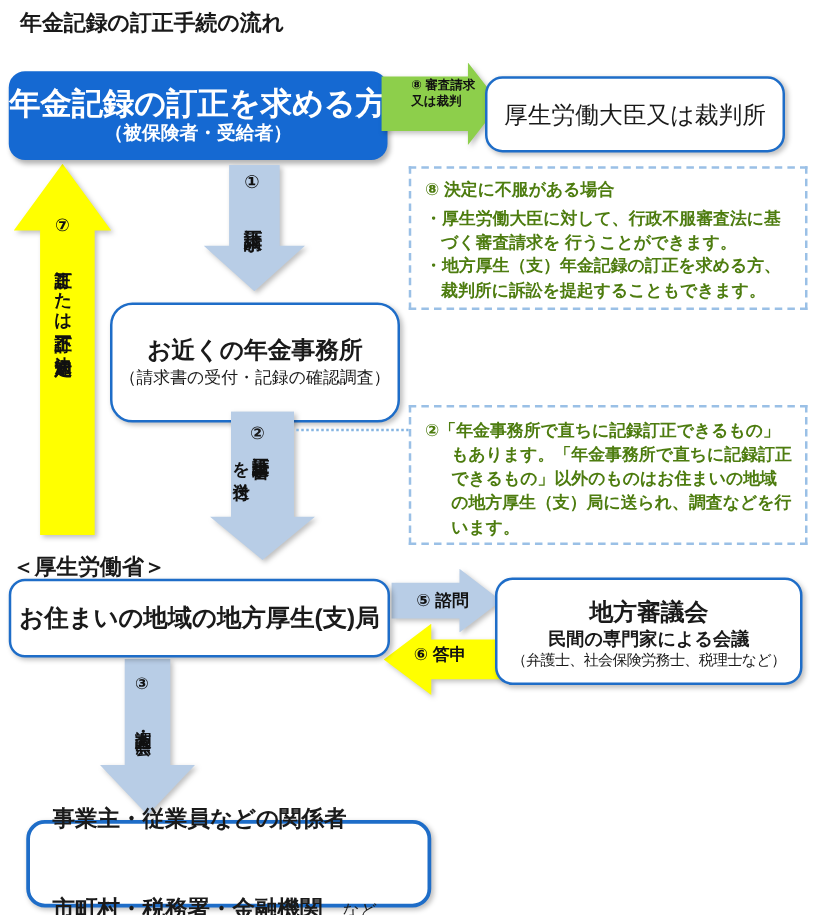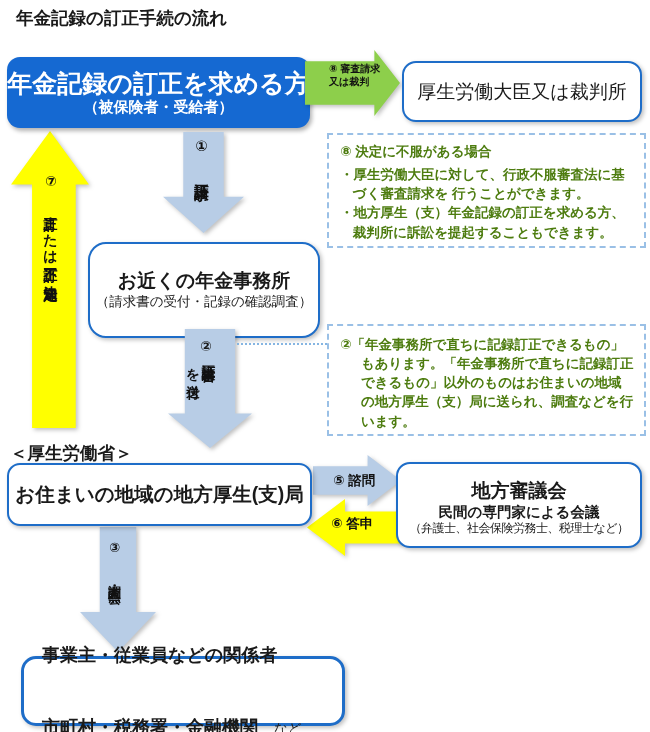--- a/index.html
+++ b/index.html
@@ -71,21 +71,21 @@
   </div>
 
   <div class="aw" style="left:305px;top:50px;width:95px;height:66px;">
     <div class="shape right8 c-green"></div>
   </div>
   <div class="hlabel" style="left:315px;top:62px;width:80px;font-size:10px;line-height:1.3;margin-left:14px;">
     <div>⑧ 審査請求</div>
     <div>又は裁判</div>
   </div>
 
-  <div class="node" style="left:402px;top:61px;width:240px;height:61px;border-radius:14px;">
+  <div class="node" style="left:388px;top:61px;width:240px;height:61px;border-radius:14px;">
     <div style="font-size:19px;">厚生労働大臣又は裁判所</div>
   </div>
 
   <div class="note" style="left:327px;top:133px;width:319px;height:115px;">
     <div style="margin-bottom:4px;">⑧ 決定に不服がある場合</div>
     <div class="hang1">・厚生労働大臣に対して、行政不服審査法に基づく審査請求を 行うことができます。</div>
     <div class="hang1">・地方厚生（支）年金記録の訂正を求める方、裁判所に訴訟を提起することもできます。</div>
   </div>
 
   <div class="aw" style="left:163px;top:132px;width:81px;height:101px;">

